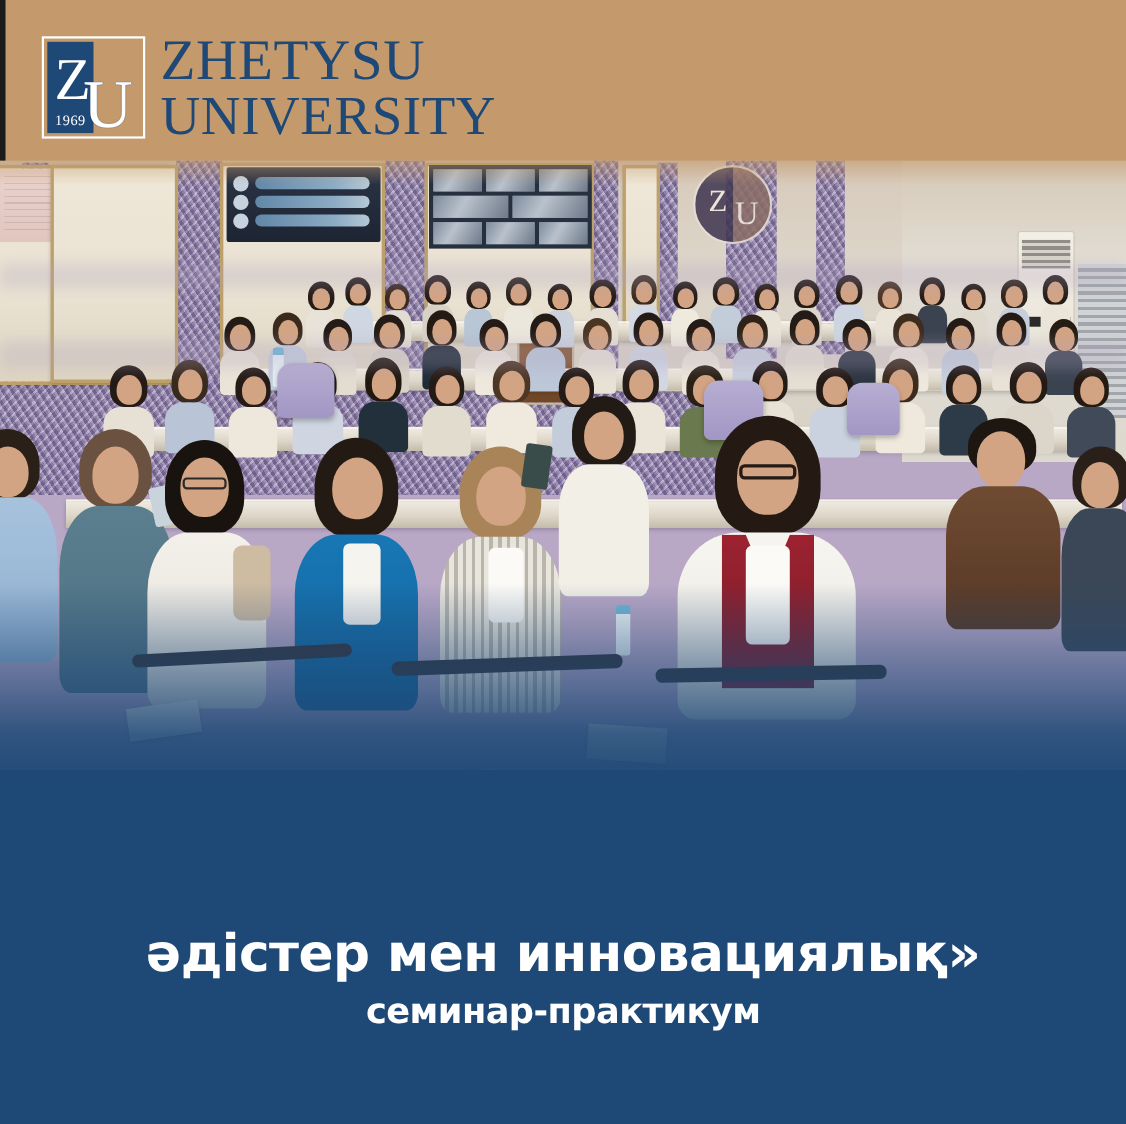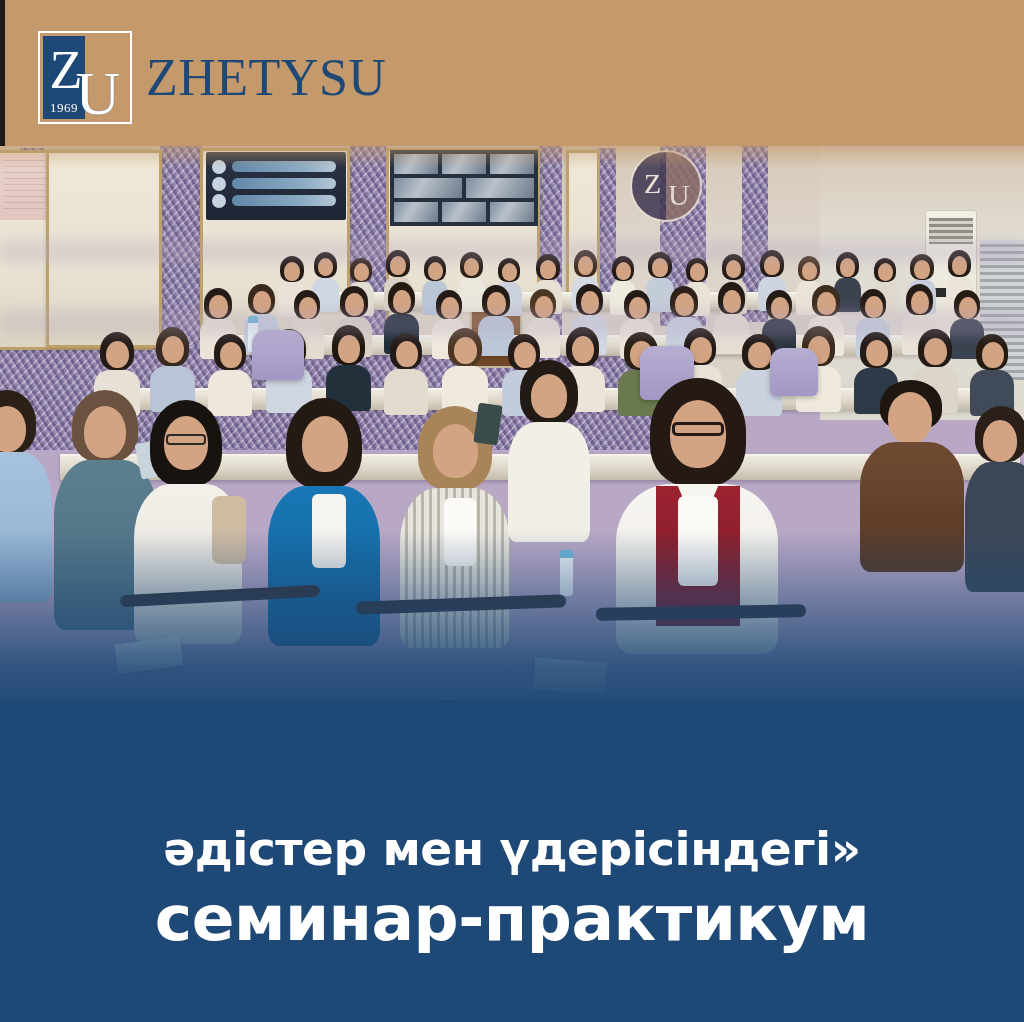--- a/index.html
+++ b/index.html
@@ -245,21 +245,21 @@
   .caption-line{
     color:#ffffff;
     font-family:"DejaVu Sans",sans-serif;
     font-weight:bold;
     font-size:47px;
     line-height:1.28;
     letter-spacing:-0.5px;
     text-align:center;
     white-space:nowrap;
   }
-  .caption-line.l3{font-size:63px;}
+  .caption-line.l3{font-size:32px;}
 </style>
 </head>
 <body>
 
 <div class="poster">
 
   <div class="photo">
 
     <div class="ph-layer wall-top"></div>
     <div class="ph-layer wall-right"></div>
@@ -687,21 +687,22 @@
 
   <div class="brand">
     <div class="logo-mark">
       <div class="logo-left"></div>
       <div class="logo-z">Z</div>
       <div class="logo-u">U</div>
       <div class="logo-year">1969</div>
     </div>
     <div class="wordmark">
       <span class="l1">ZHETYSU</span>
+      <span class="l2">UNIVERSITY</span>
     </div>
   </div>
 
   <div class="caption">
-    <div class="caption-line l2">әдістер мен үдерісіндегі»</div>
+    <div class="caption-line l2">әдістер мен инновациялық»</div>
     <div class="caption-line l3">семинар-практикум</div>
   </div>
 
 </div>
 
 </body></html>

